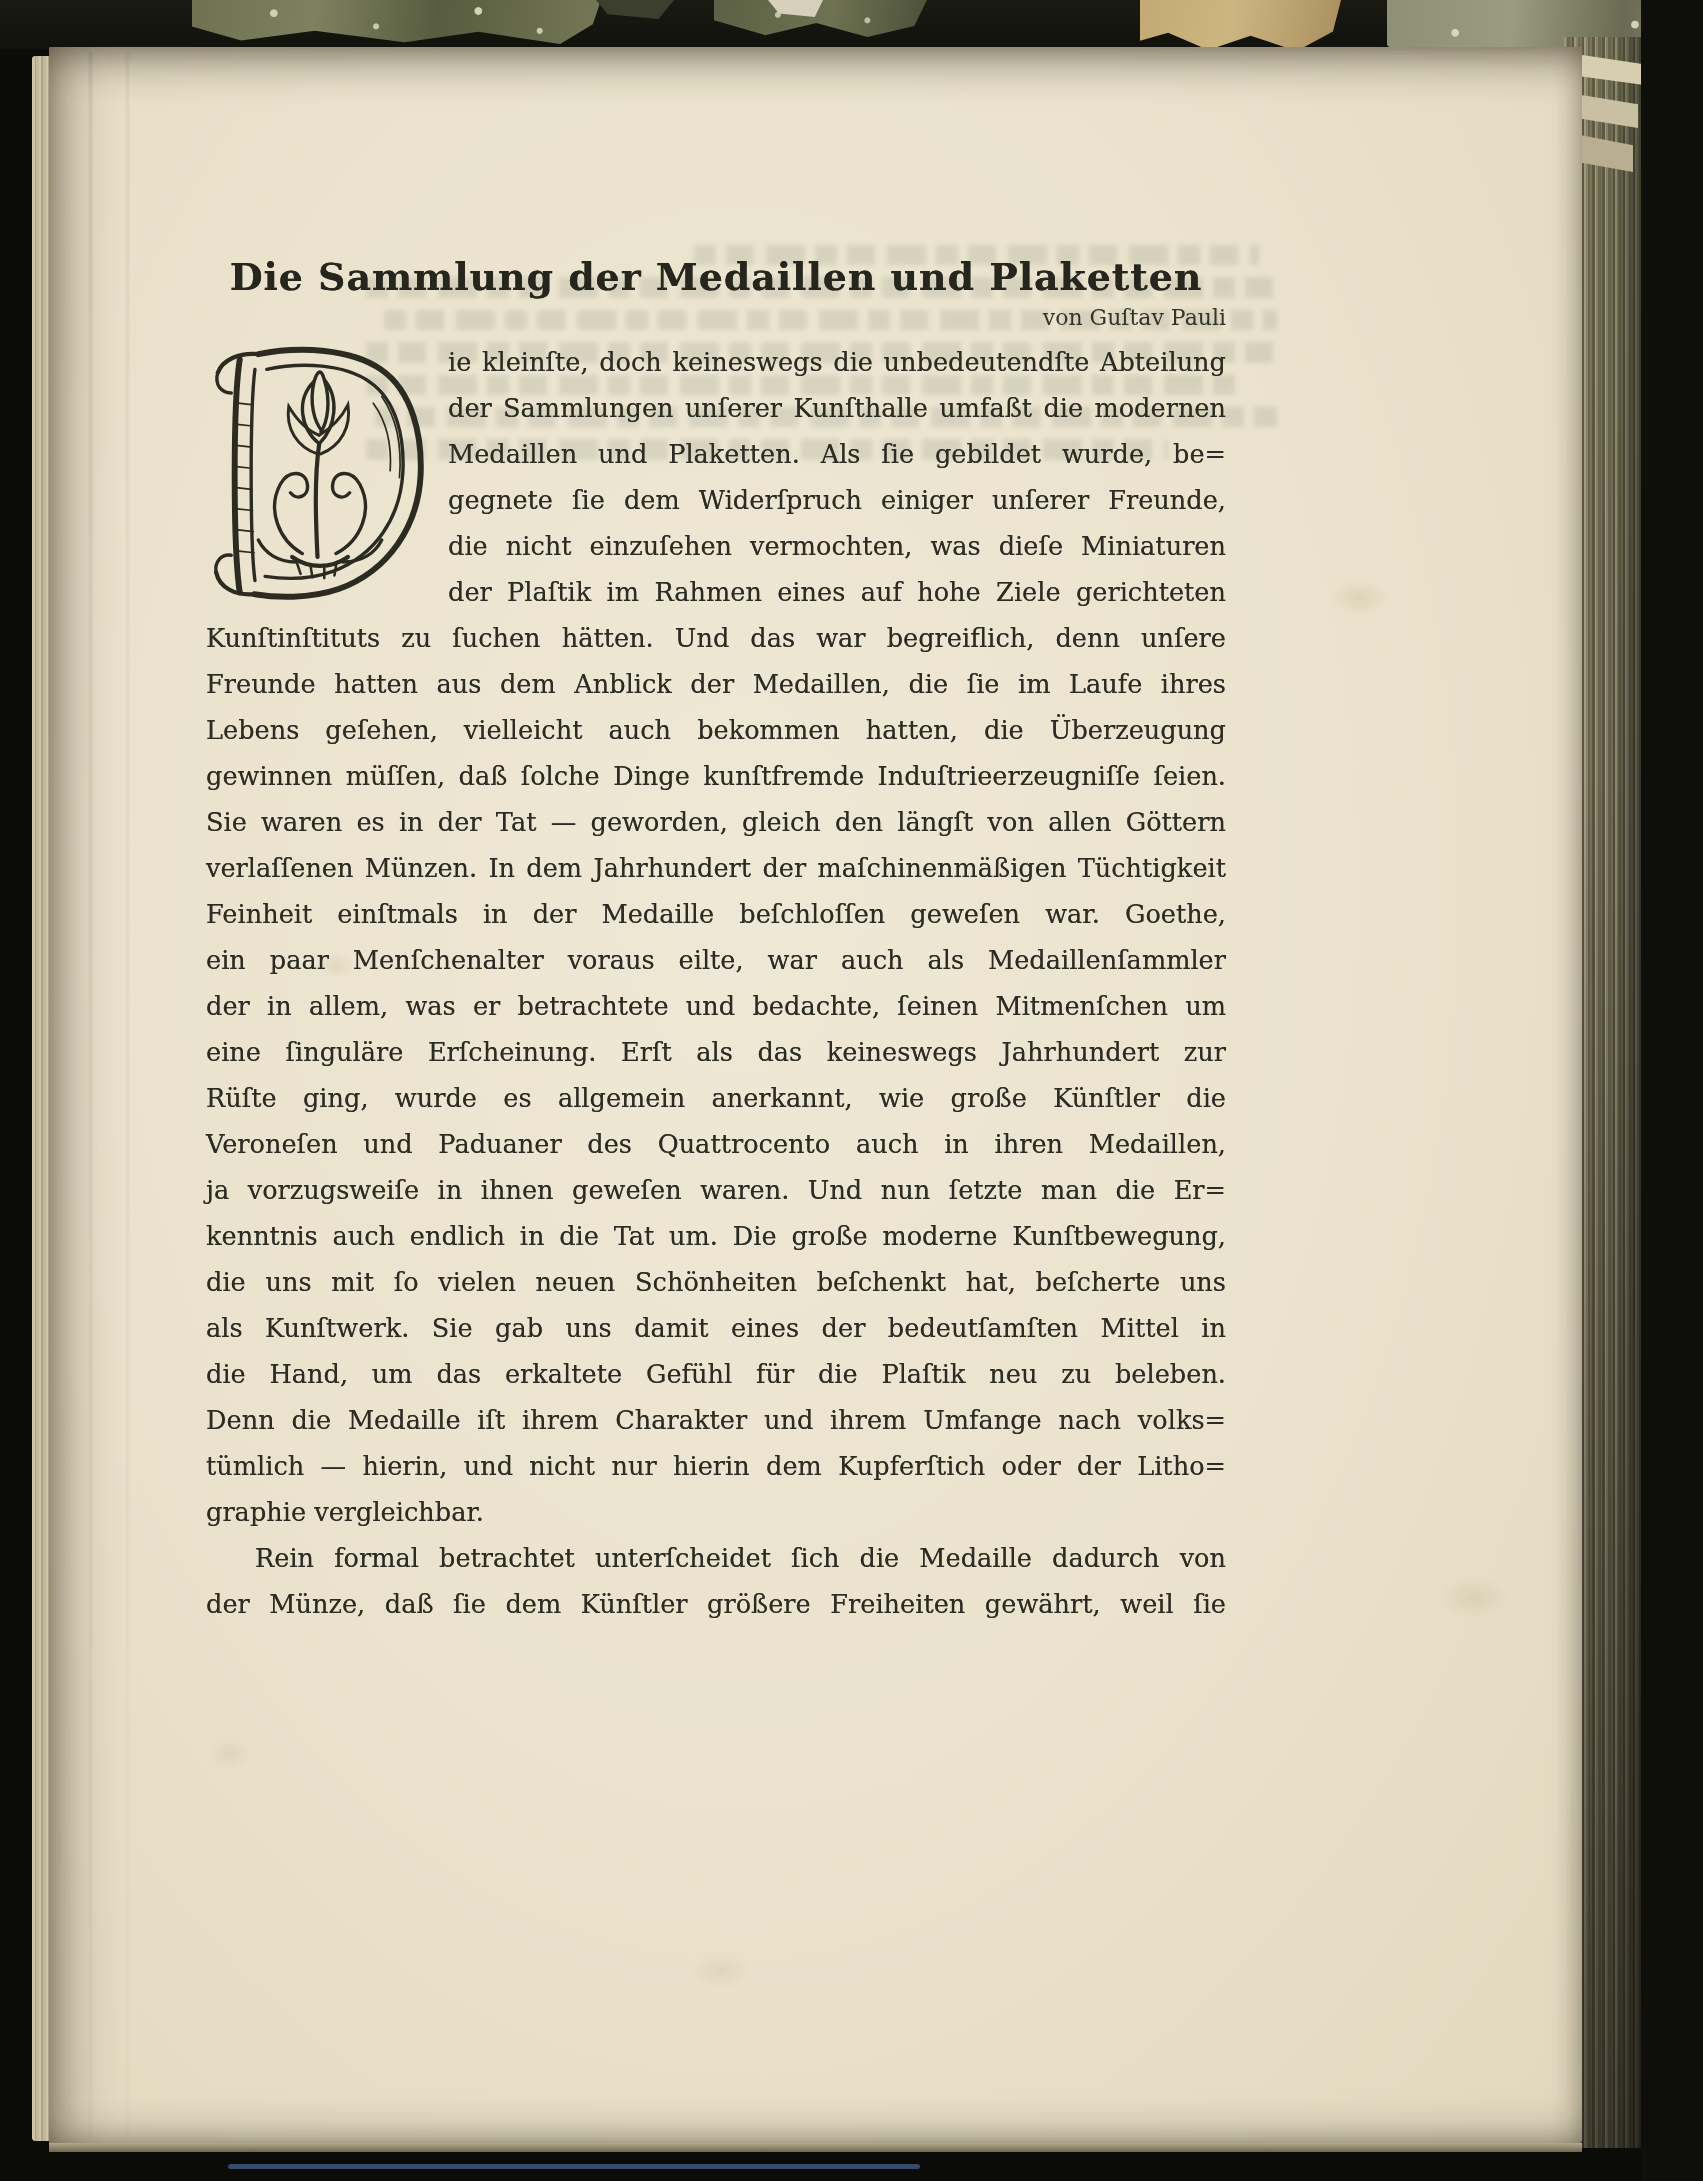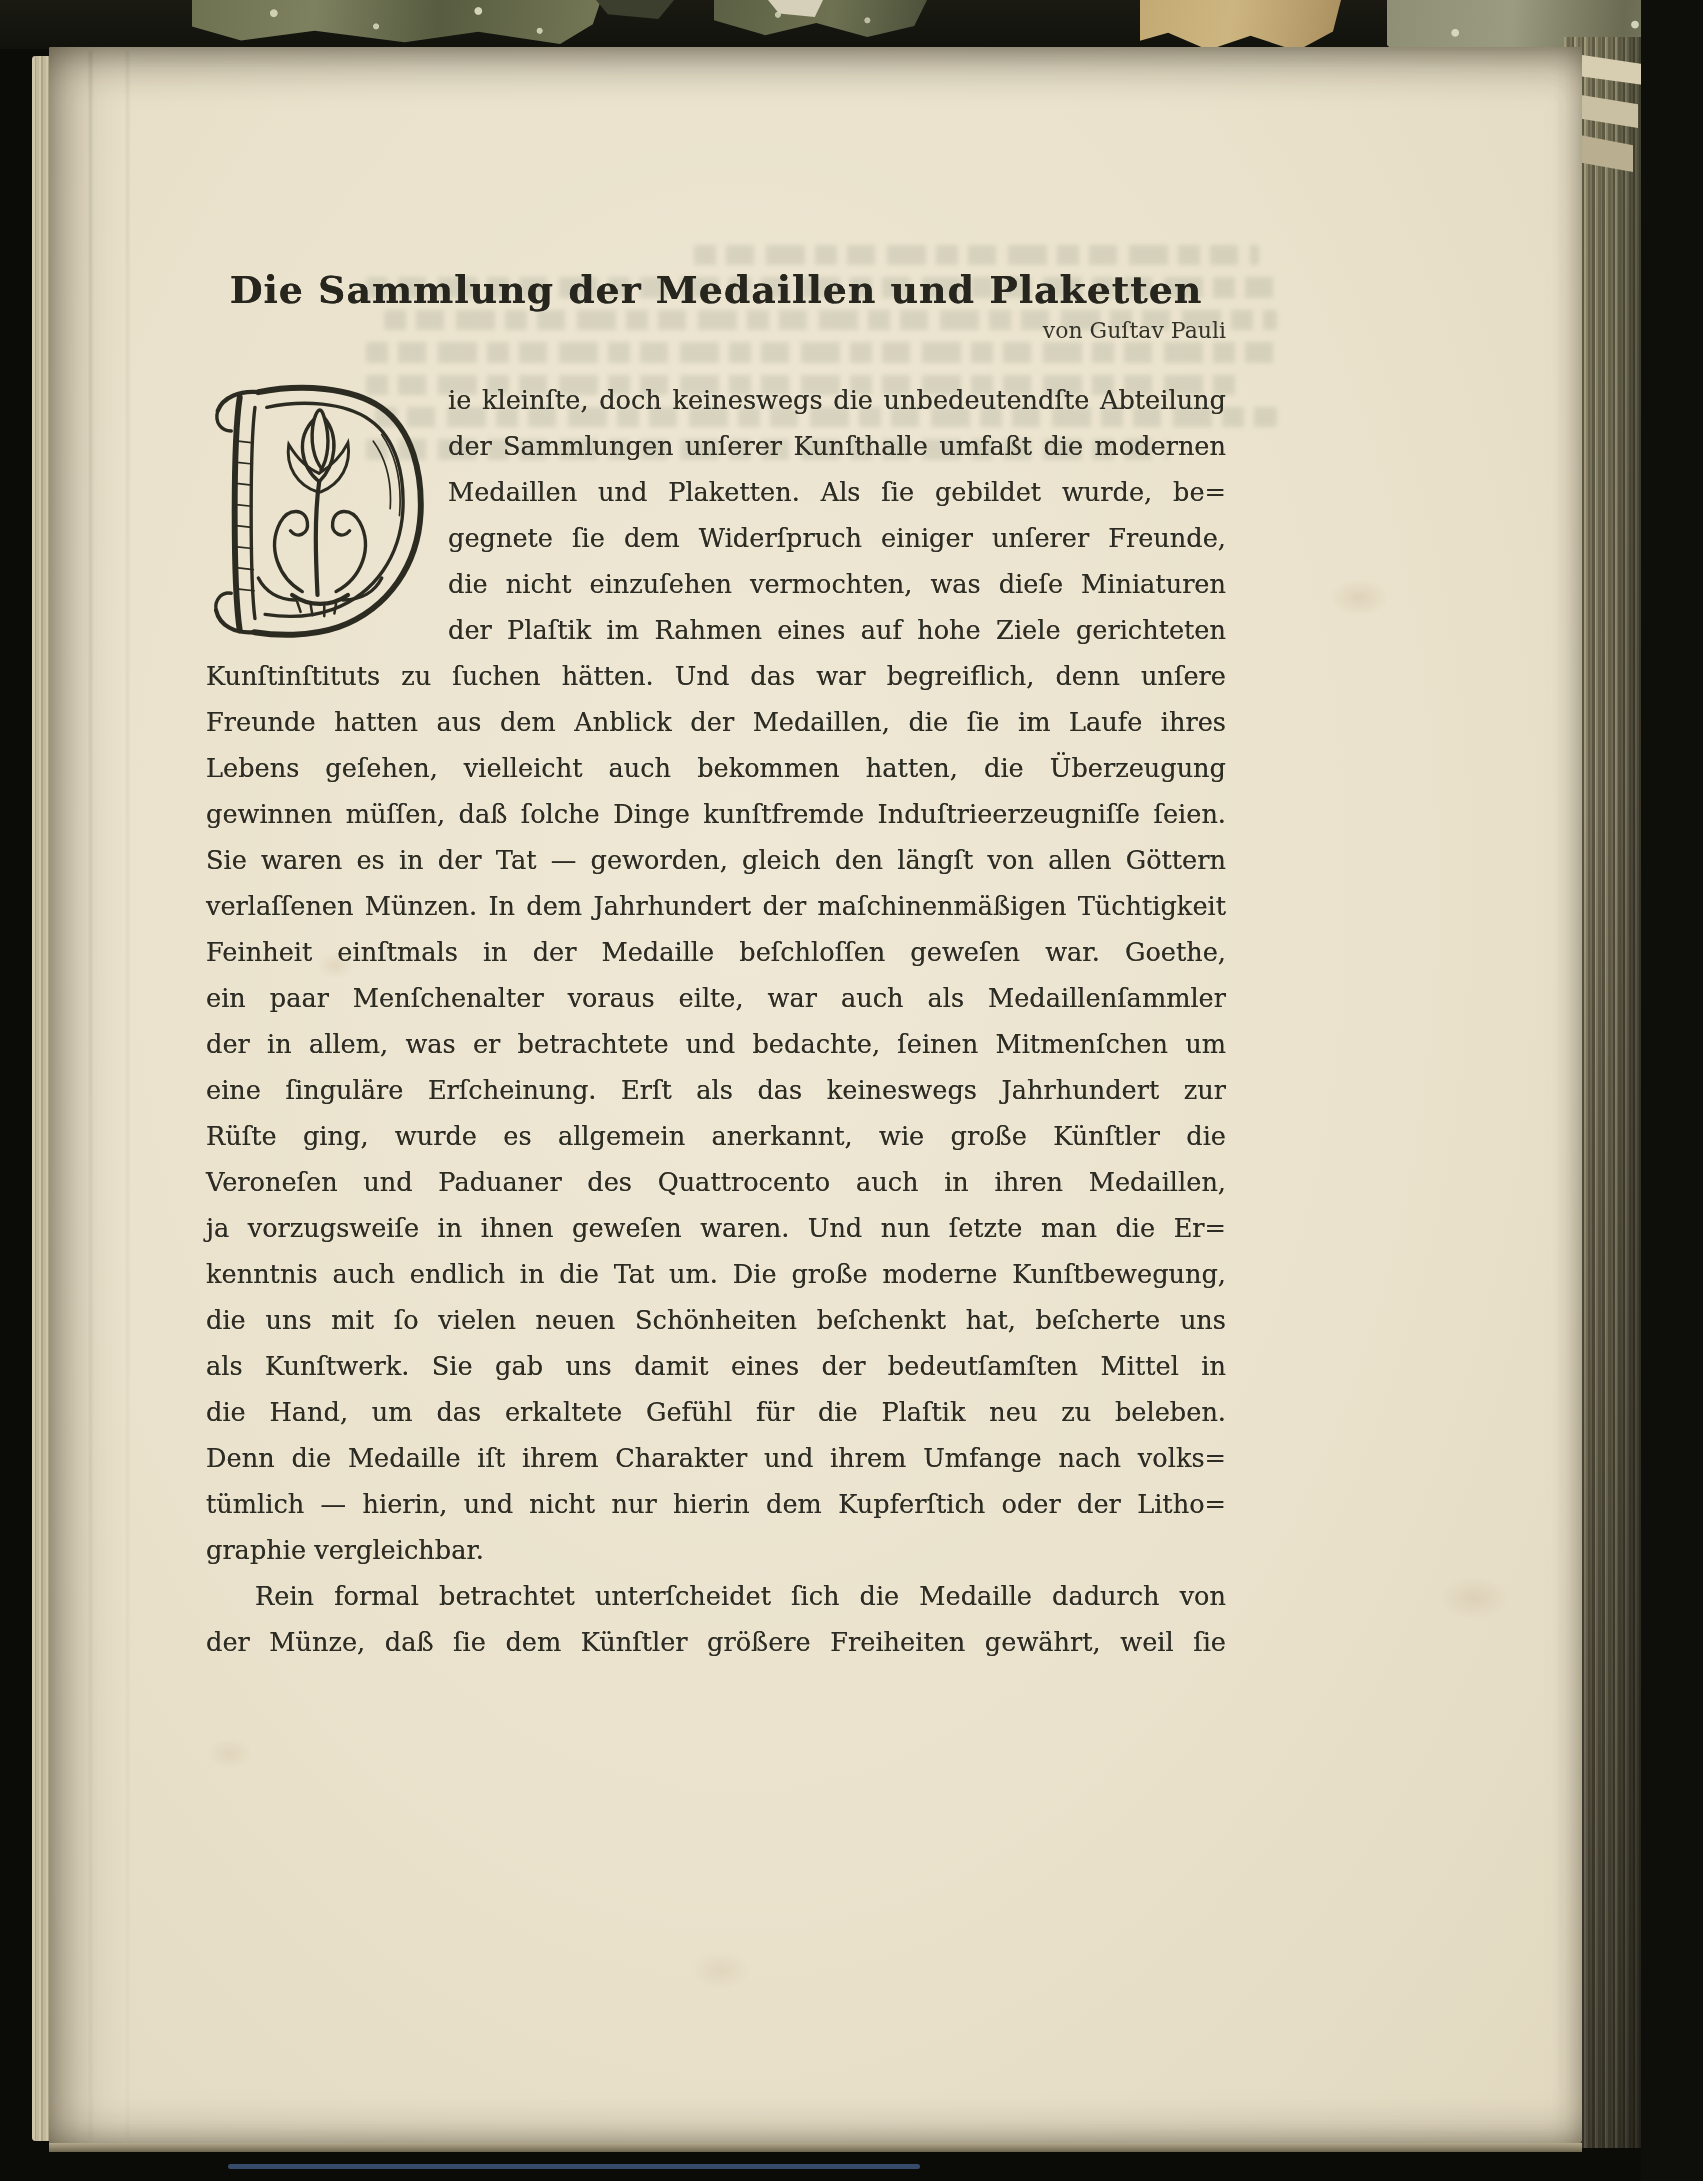--- a/index.html
+++ b/index.html
@@ -69,24 +69,24 @@
   .s3{left:1438px;top:1576px;width:72px;height:44px;background:radial-gradient(ellipse,rgba(130,95,45,.10),transparent 70%);}
   .s4{left:690px;top:1951px;width:61px;height:39px;background:radial-gradient(ellipse,rgba(140,100,50,.09),transparent 70%);}
   .s5{left:208px;top:1738px;width:44px;height:31px;background:radial-gradient(ellipse,rgba(140,100,50,.09),transparent 70%);}
 
   
   .ghost{position:absolute;left:366px;top:245px;width:911px;}
   .ghost-line{height:20.4px;margin-bottom:12px;border-radius:3.4px;filter:blur(2.6px);opacity:.14;
     background:repeating-linear-gradient(90deg,#5c6b55 0 22px,transparent 22px 32px,#5c6b55 32px 60px,transparent 60px 72px,#5c6b55 72px 111px,transparent 111px 121px);}
 
   
-  .text-column{position:absolute;left:206px;top:267px;width:1020px;color:#2c2c24;}
+  .text-column{position:absolute;left:206px;top:254px;width:1020px;color:#2c2c24;}
   .title{font-size:38px;line-height:46px;font-weight:bold;text-align:center;letter-spacing:0.9px;color:#26261e;text-shadow:0 0 0.5px rgba(38,38,30,.8);}
   .byline{font-size:22px;line-height:31px;text-align:right;margin-top:1.7px;color:#33332a;}
-  .body-text{margin-top:31px;font-size:25.6px;text-shadow:0 0 0.4px rgba(45,45,37,.7);}
+  .body-text{margin-top:6px;font-size:25.6px;text-shadow:0 0 0.4px rgba(45,45,37,.7);}
   .dropcap{float:left;width:223px;height:262px;margin:5.1px 19px 0 0;}
   .dropcap svg{width:100%;height:100%;display:block;}
   .line{height:46px;line-height:46px;text-align:justify;text-align-last:justify;}
   #para1 .line:last-child{text-align-last:left;}
   #para2 .line:first-child{text-indent:49px;}
   .visually-hidden{position:absolute;width:0.9px;height:0.9px;overflow:hidden;clip:rect(0 0 0 0);}
 </style>
 </head>
 <body>
 

